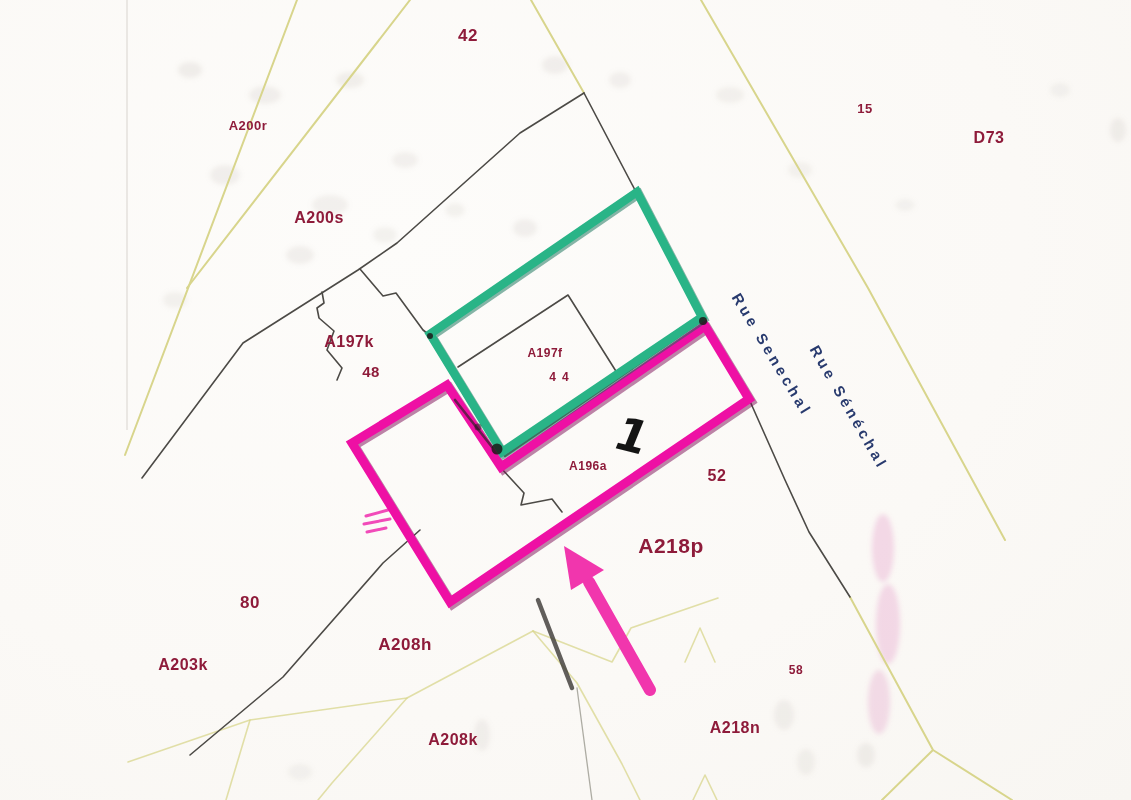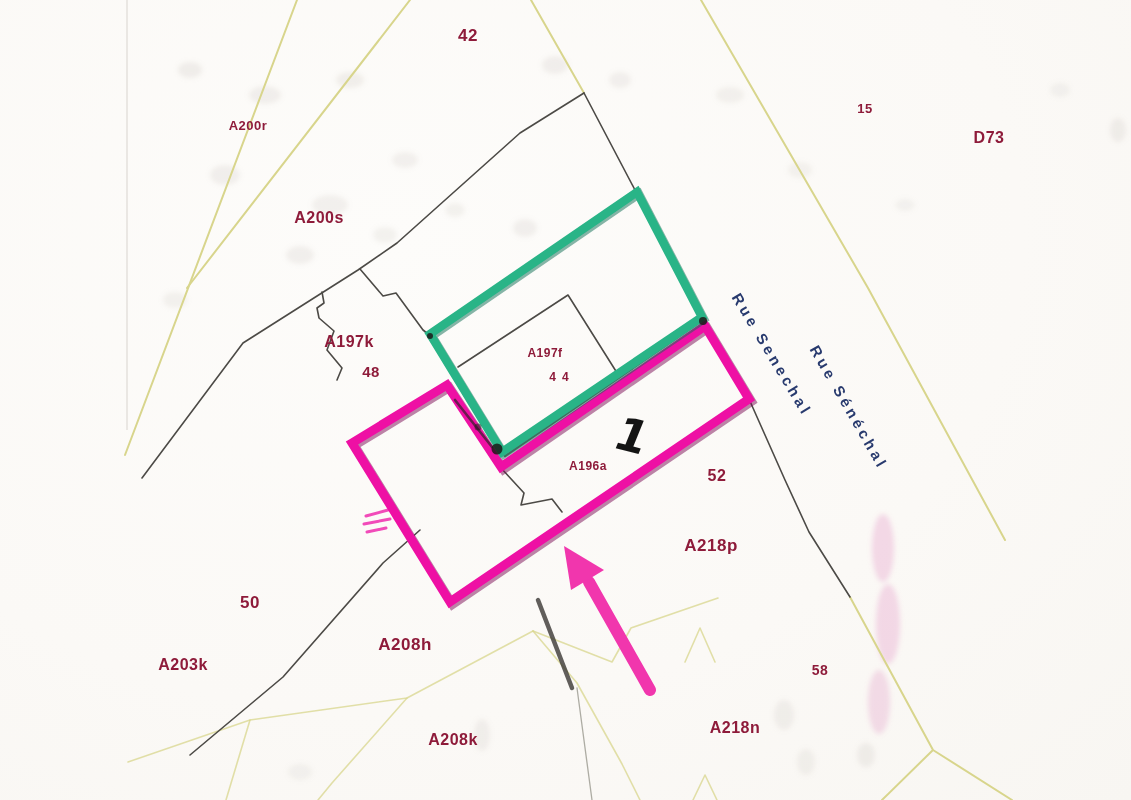--- a/index.html
+++ b/index.html
@@ -154,24 +154,24 @@
       <span class="region-label" style="left: 865px; top: 108px; font-size: 13px;">15</span>
       <span class="region-label" style="left: 989px; top: 138px; font-size: 16px;">D73</span>
       <span class="region-label" style="left: 248px; top: 125px; font-size: 13px;">A200r</span>
       <span class="region-label" style="left: 319px; top: 218px; font-size: 16px;">A200s</span>
       <span class="region-label" style="left: 349px; top: 342px; font-size: 16px;">A197k</span>
       <span class="region-label" style="left: 371px; top: 371px; font-size: 15px;">48</span>
       <span class="region-label" style="left: 545px; top: 353px; font-size: 12px;">A197f</span>
       <span class="region-label" style="left: 562px; top: 377px; font-size: 12px; letter-spacing: 6px;">44</span>
       <span class="region-label" style="left: 588px; top: 466px; font-size: 12px;">A196a</span>
       <span class="region-label" style="left: 717px; top: 476px; font-size: 16px;">52</span>
-      <span class="region-label" style="left: 671px; top: 546px; font-size: 17px; margin-left: 40px;">A218p</span>
-      <span class="region-label" style="left: 250px; top: 603px; font-size: 17px;">50</span>
+      <span class="region-label" style="left: 671px; top: 546px; font-size: 21px;">A218p</span>
+      <span class="region-label" style="left: 250px; top: 603px; font-size: 17px;">80</span>
       <span class="region-label" style="left: 183px; top: 665px; font-size: 16px;">A203k</span>
       <span class="region-label" style="left: 405px; top: 645px; font-size: 17px;">A208h</span>
-      <span class="region-label" style="left: 820px; top: 670px; font-size: 14px;">58</span>
+      <span class="region-label" style="left: 796px; top: 670px; font-size: 12px;">58</span>
       <span class="region-label" style="left: 735px; top: 728px; font-size: 16px;">A218n</span>
       <span class="region-label" style="left: 453px; top: 740px; font-size: 16px;">A208k</span>
       <span class="road-label" style="left: 736px; top: 286px; transform: rotate(59deg);">Rue Senechal</span>
       <span class="road-label" style="left: 814px; top: 338px; transform: rotate(60deg);">Rue Sénéchal</span>
     </div>
 
 </div>
 
 </body></html>

